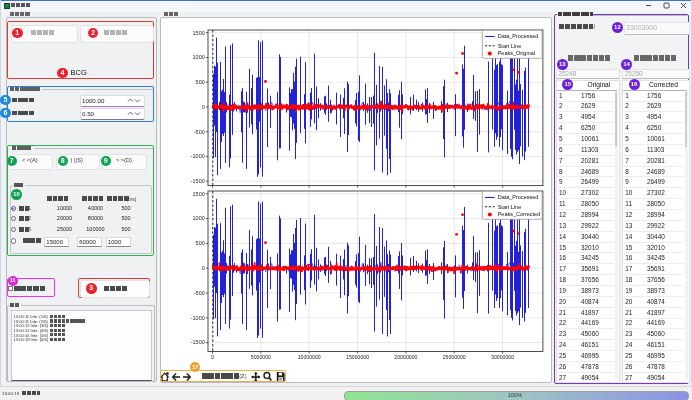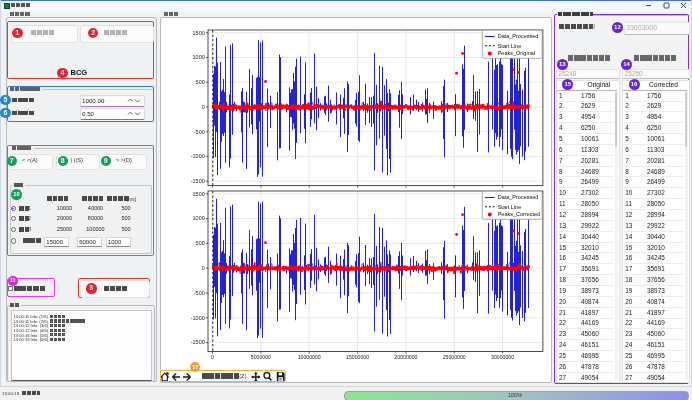--- a/index.html
+++ b/index.html
@@ -23,21 +23,21 @@
     <div style="position:absolute;left:9px;top:11px;width:22px;height:6px;background:#f0f1f2;z-index:21;"></div>
     <div style="position:absolute;left:10px;top:11.7px;width:19.6px;height:4.3px;background:repeating-linear-gradient(90deg,#666 0px,#666 4.3px,transparent 4.3px,transparent 5.1px);z-index:28;"></div>
     <div style="position:absolute;left:7px;top:21px;width:145.3px;height:55.8px;border:1.6px solid #e03a34;border-radius:2px;z-index:25;"></div>
     <div style="position:absolute;left:10.5px;top:24.5px;width:65px;height:16.5px;background:#fbfbfb;border:0.8px solid #e2e2e2;border-radius:3px;z-index:26;"></div>
     <div style="position:absolute;left:80px;top:24.5px;width:72px;height:16.5px;background:#fbfbfb;border:0.8px solid #e2e2e2;border-radius:3px;z-index:26;"></div>
     <div style="position:absolute;left:30.5px;top:30.3px;width:23.099999999999998px;height:5.1px;background:repeating-linear-gradient(90deg,#b3b3b3 0px,#b3b3b3 5.1px,transparent 5.1px,transparent 6.0px);z-index:27;"></div>
     <div style="position:absolute;left:103.5px;top:30.3px;width:23.099999999999998px;height:5.1px;background:repeating-linear-gradient(90deg,#b3b3b3 0px,#b3b3b3 5.1px,transparent 5.1px,transparent 6.0px);z-index:27;"></div>
     <div style="position:absolute;left:12.0px;top:27.7px;width:10.6px;height:10.6px;background:#e8232e;border-radius:50%;color:#fff;font-weight:bold;font-size:7px;line-height:10.6px;text-align:center;z-index:30;">1</div>
     <div style="position:absolute;left:87.9px;top:27.7px;width:10.6px;height:10.6px;background:#e8232e;border-radius:50%;color:#fff;font-weight:bold;font-size:7px;line-height:10.6px;text-align:center;z-index:30;">2</div>
     <div style="position:absolute;left:57.1px;top:67.7px;width:10.6px;height:10.6px;background:#e8232e;border-radius:50%;color:#fff;font-weight:bold;font-size:7px;line-height:10.6px;text-align:center;z-index:30;">4</div>
-    <div style="position:absolute;left:70.5px;top:69px;font-size:7.5px;line-height:8.5px;color:#111;white-space:pre;font-weight:700;z-index:27;">BCG</div>
+    <div style="position:absolute;left:70.5px;top:69px;font-size:7.5px;line-height:8.5px;color:#111;white-space:pre;font-weight:400;z-index:27;">BCG</div>
     <div style="position:absolute;left:6.5px;top:85.5px;width:145.8px;height:34.3px;border:1.6px solid #2f7fd8;border-radius:2px;z-index:25;"></div>
     <div style="position:absolute;left:10px;top:86.6px;width:29.900000000000002px;height:4.4px;background:repeating-linear-gradient(90deg,#606060 0px,#606060 4.4px,transparent 4.4px,transparent 5.1000000000000005px);z-index:27;"></div>
     <div style="position:absolute;left:41.5px;top:88.6px;width:111px;height:0px;border-top:0.8px solid #bfc3c7;z-index:24;"></div>
     <div style="position:absolute;left:79.5px;top:94.5px;width:63px;height:10px;background:#fff;border:0.8px solid #dcdcdc;border-bottom:1.1px solid #a875cc;border-radius:2px;z-index:26;"></div>
     <div style="position:absolute;left:82px;top:96.7px;font-size:6.2px;line-height:7.2px;color:#222;white-space:pre;z-index:27;">1000.00</div>
     <svg style="position:absolute;left:126px;top:96.5px;z-index:27" width="16" height="7" viewBox="0 0 16 7">
 <path d="M2 4.5 L4.5 2 L7 4.5" fill="none" stroke="#555" stroke-width="0.9"></path>
 <path d="M9 2.5 L11.5 5 L14 2.5" fill="none" stroke="#555" stroke-width="0.9"></path>
     </svg>
     <div style="position:absolute;left:79.5px;top:107.5px;width:63px;height:10px;background:#fff;border:0.8px solid #dcdcdc;border-bottom:1.1px solid #7a7a7a;border-radius:2px;z-index:26;"></div>

